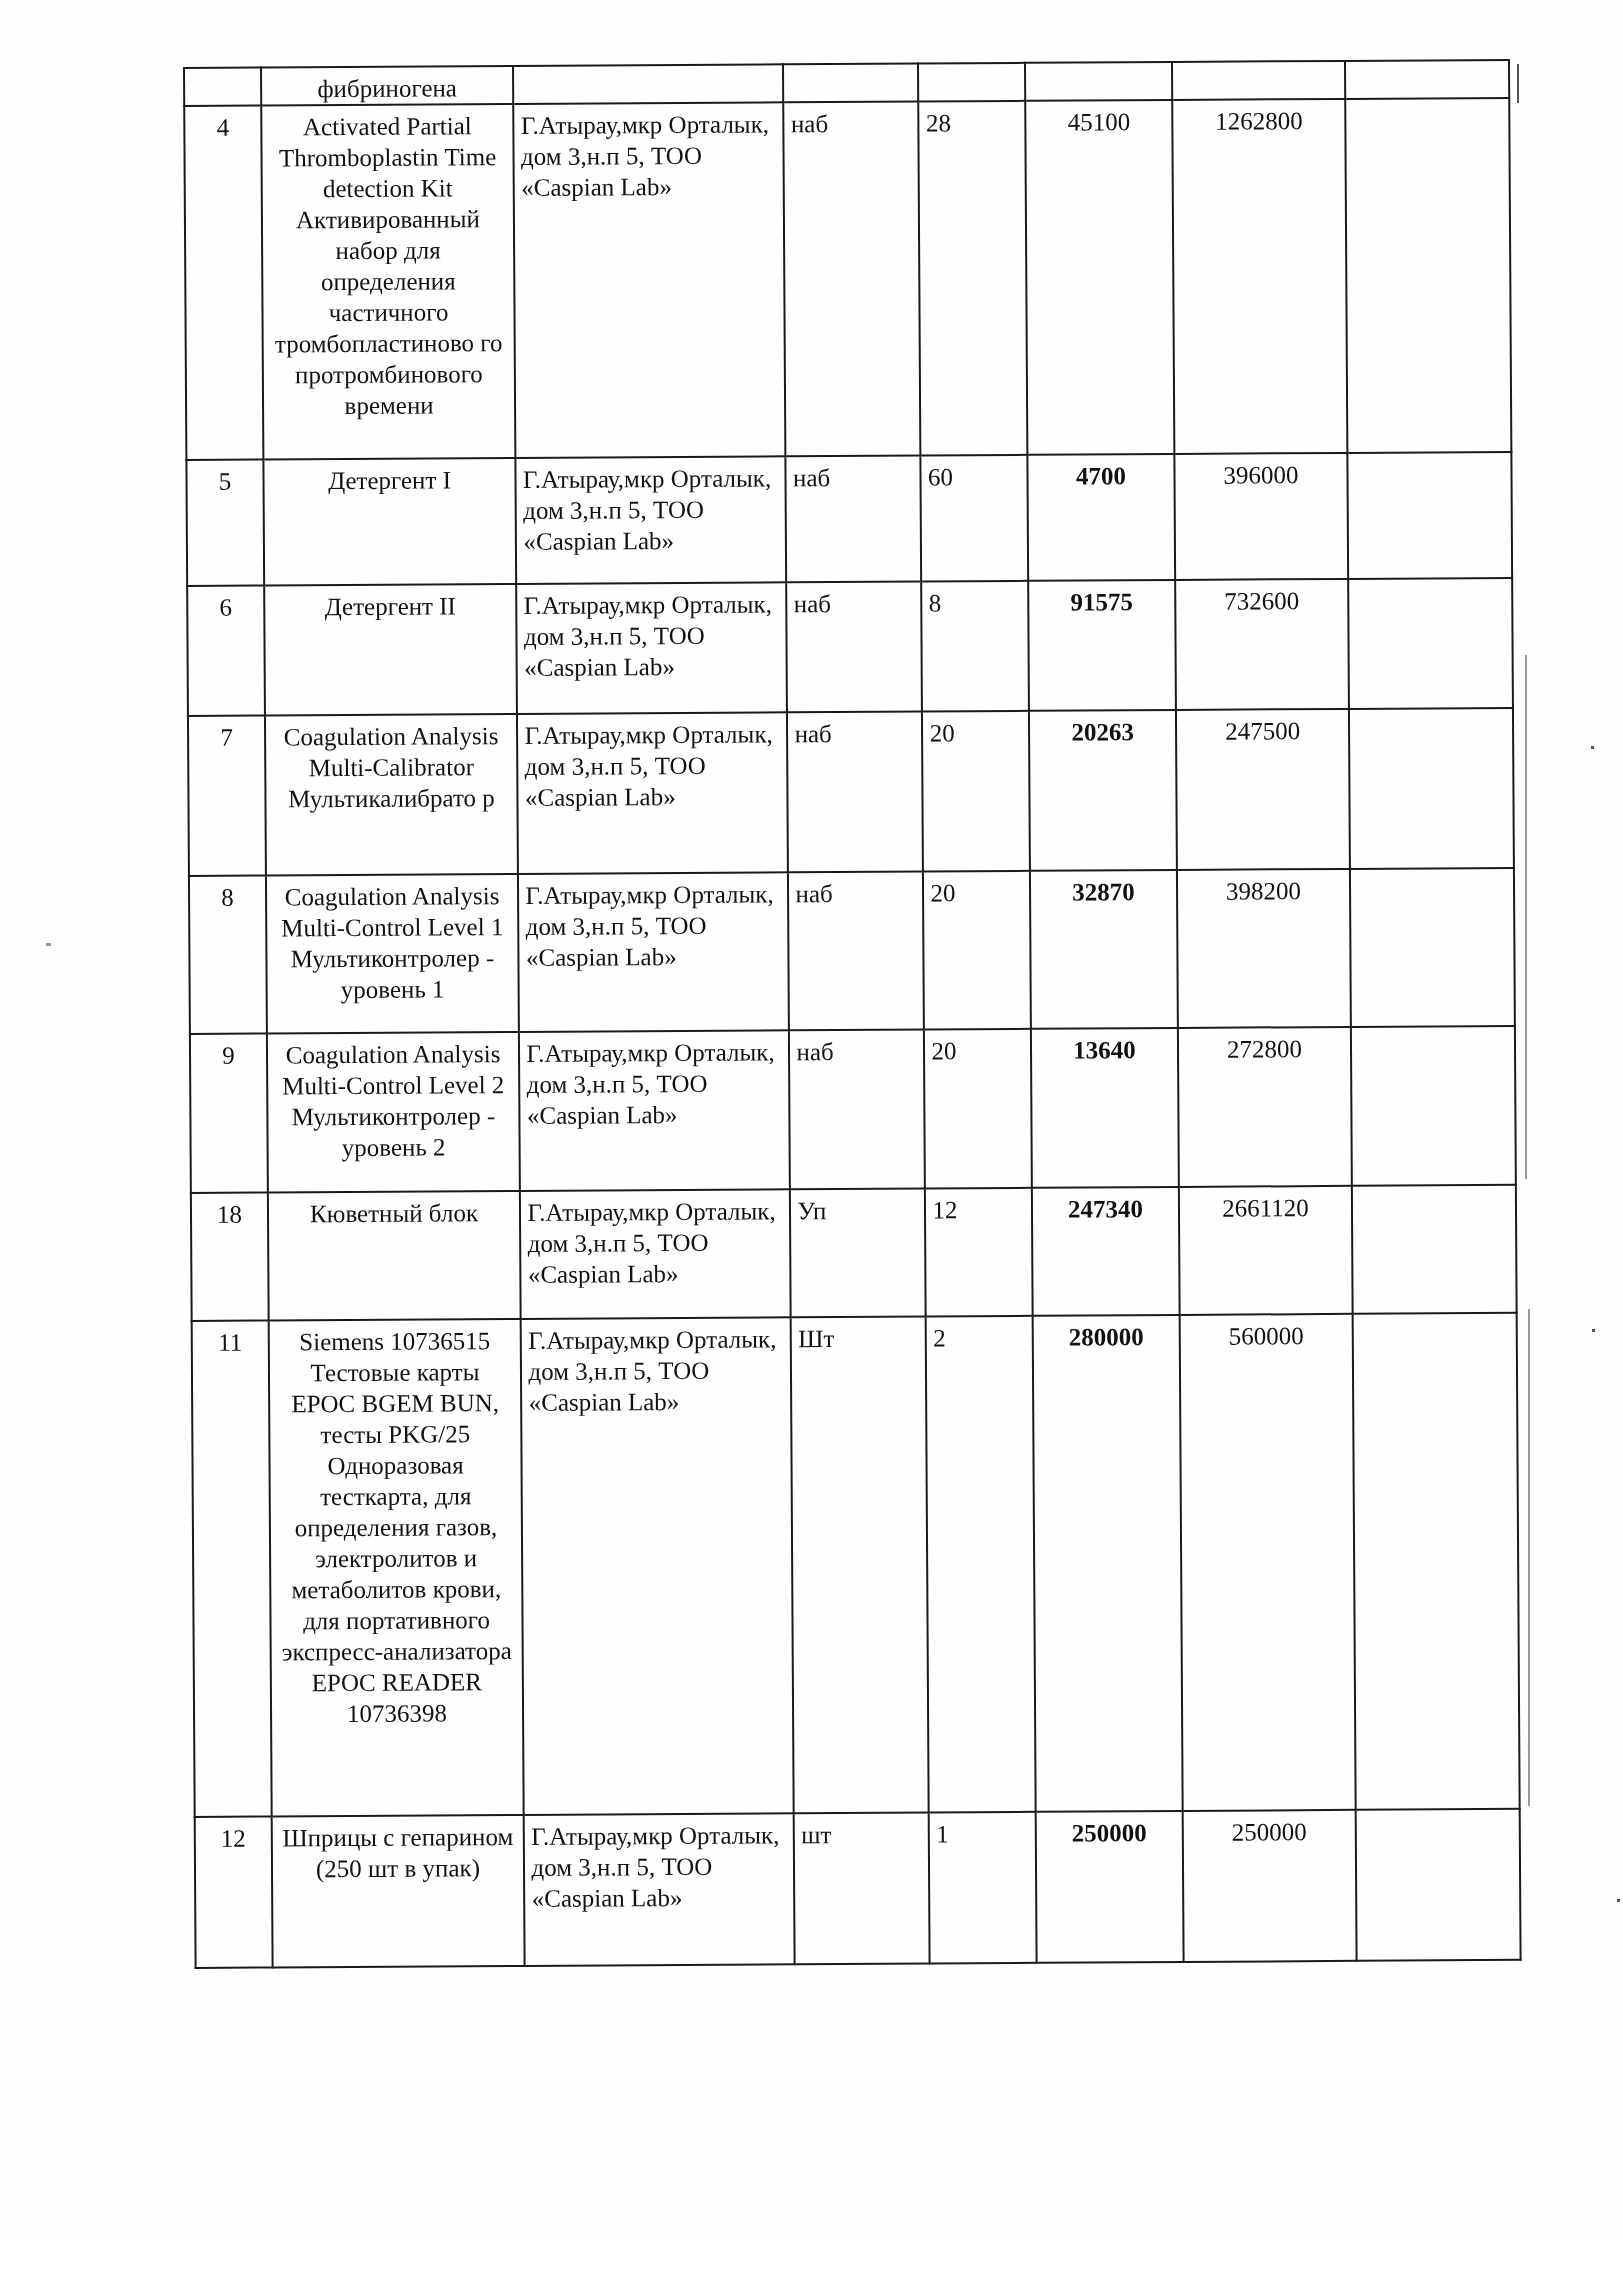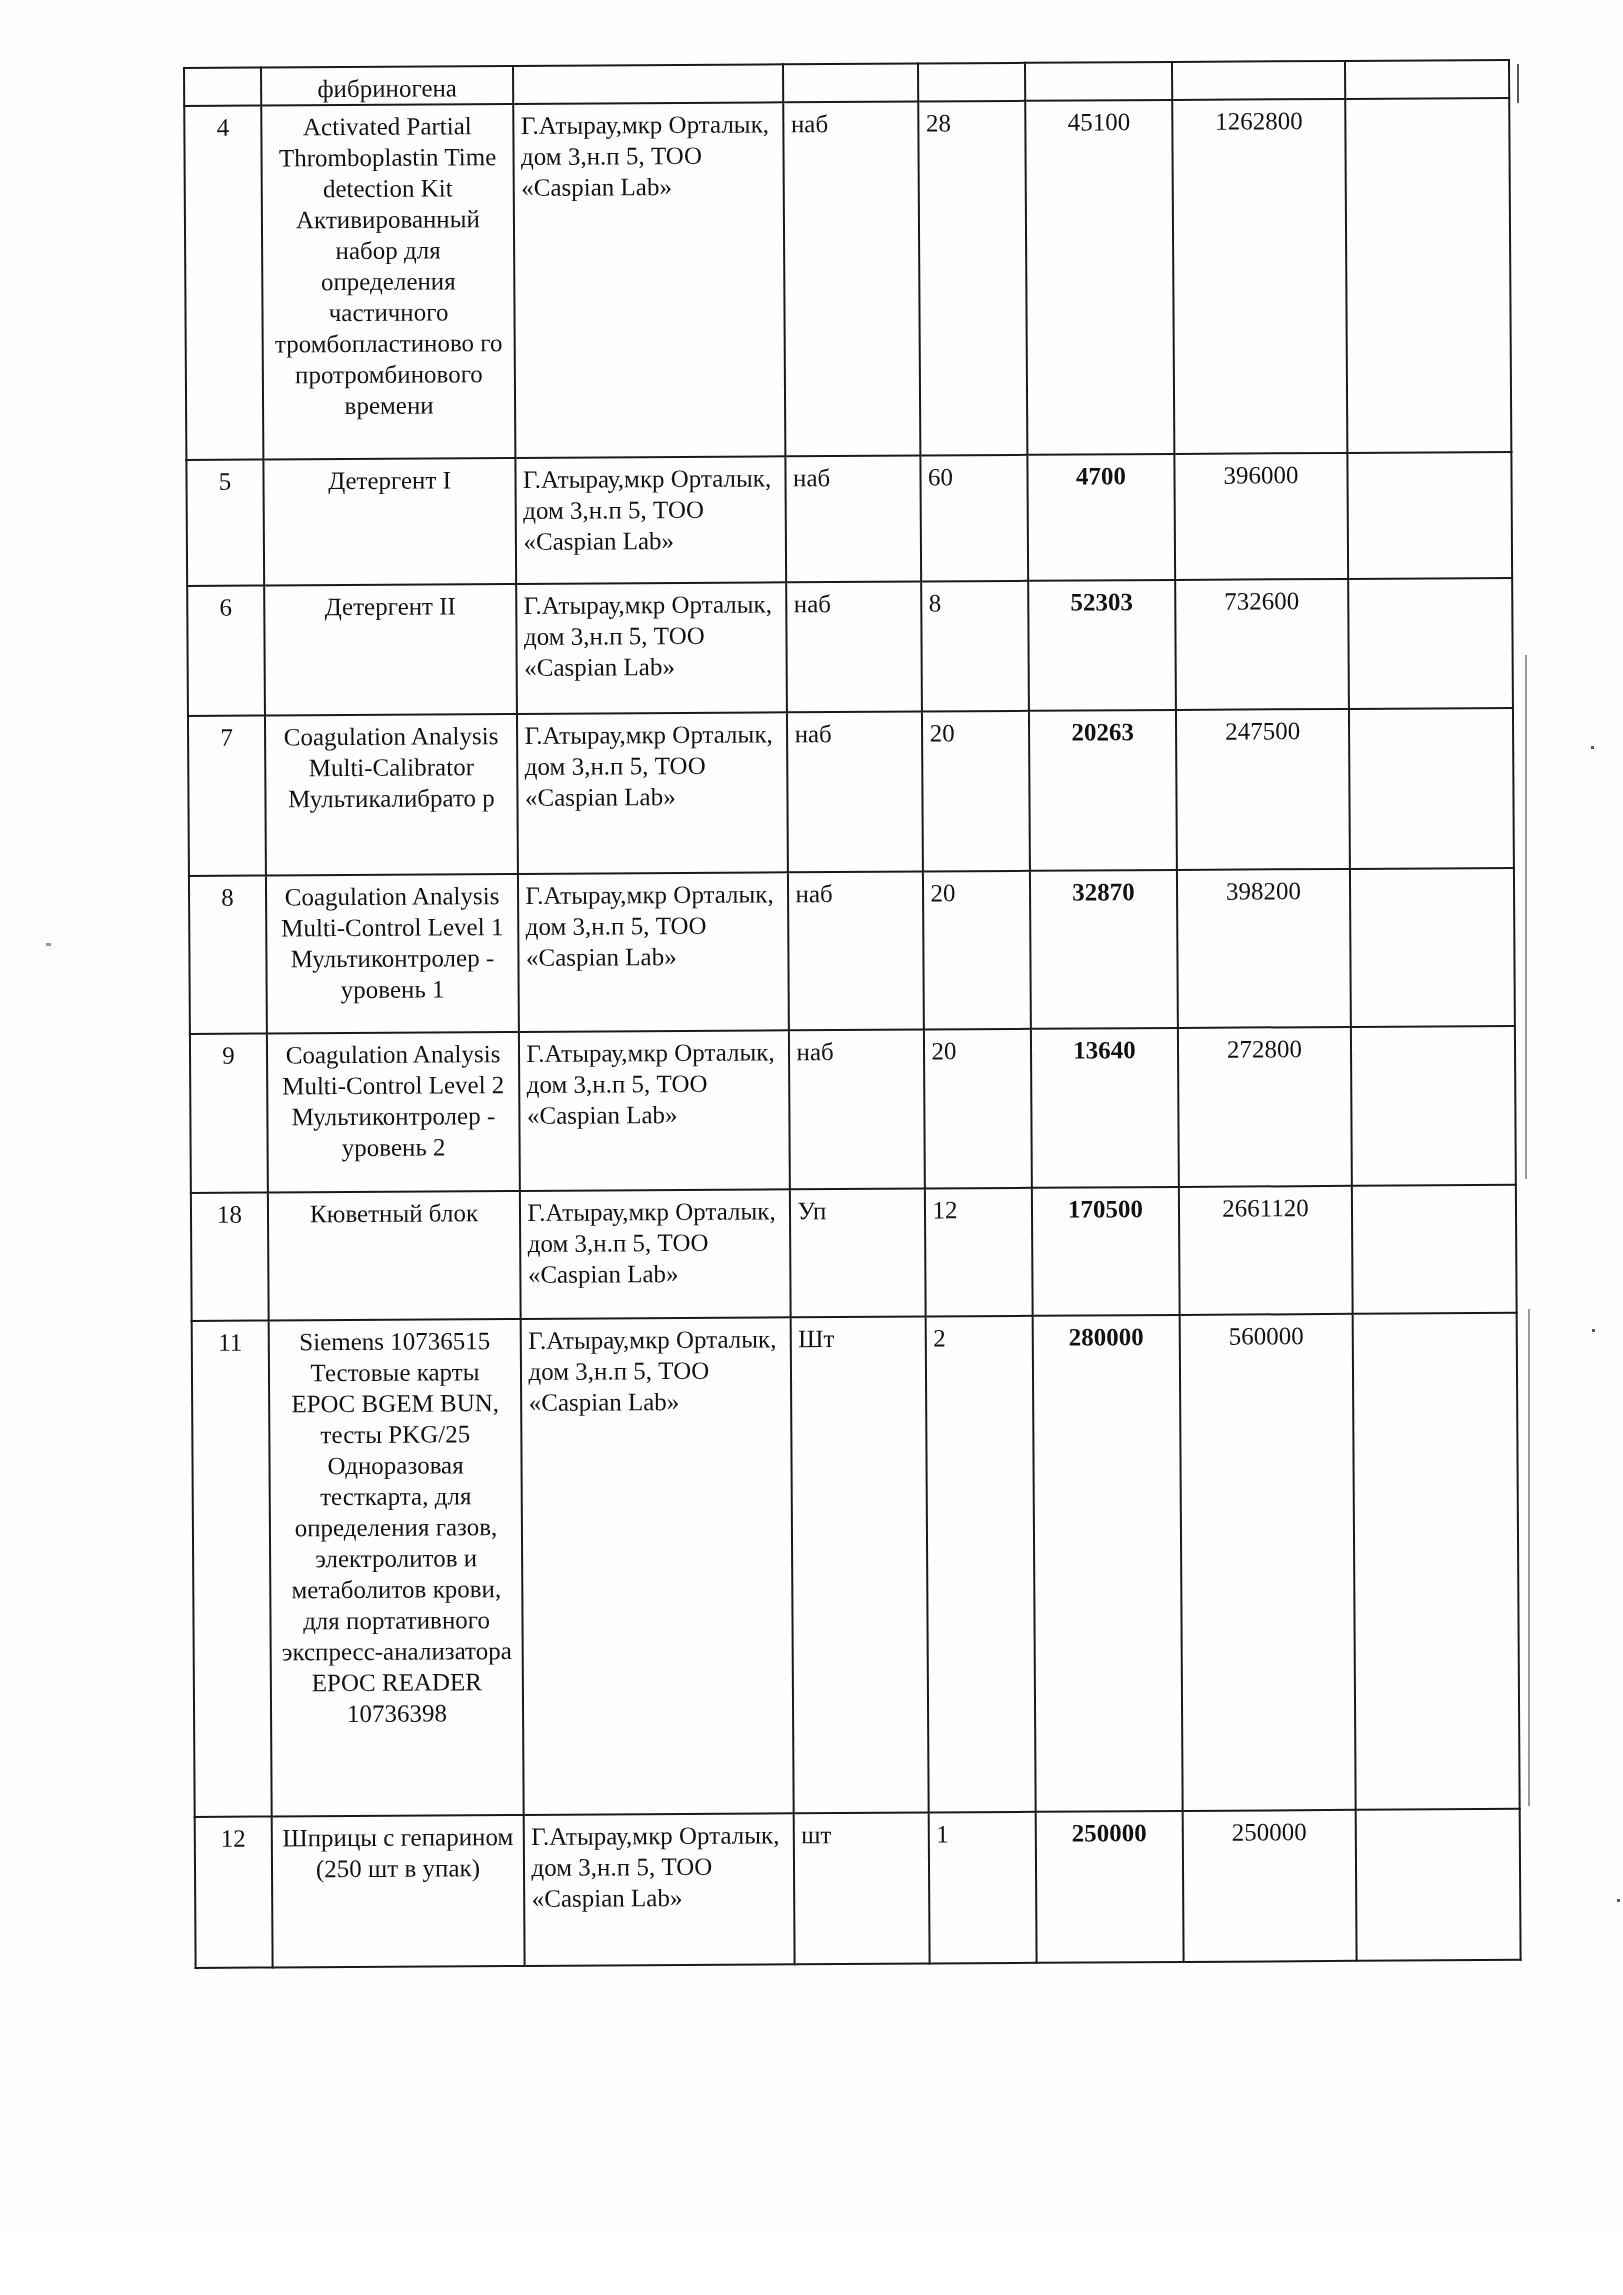--- a/index.html
+++ b/index.html
@@ -74,21 +74,21 @@
         <td class="total">396000</td>
         <td></td>
       </tr>
 
       <tr style="height:130px">
         <td class="num">6</td>
         <td class="name">Детергент II</td>
         <td class="addr">Г.Атырау,мкр Орталык, дом 3,н.п 5, ТОО «Caspian Lab»</td>
         <td class="unit">наб</td>
         <td class="qty">8</td>
-        <td class="price sans bold">52303</td>
+        <td class="price sans bold">91575</td>
         <td class="total">732600</td>
         <td></td>
       </tr>
 
       <tr style="height:160px">
         <td class="num">7</td>
         <td class="name">Coagulation Analysis Multi-Calibrator Мультикалибрато р</td>
         <td class="addr">Г.Атырау,мкр Орталык, дом 3,н.п 5, ТОО «Caspian Lab»</td>
         <td class="unit">наб</td>
         <td class="qty">20</td>
@@ -118,21 +118,21 @@
         <td class="total">272800</td>
         <td></td>
       </tr>
 
       <tr style="height:128px">
         <td class="num">18</td>
         <td class="name">Кюветный блок</td>
         <td class="addr">Г.Атырау,мкр Орталык, дом 3,н.п 5, ТОО «Caspian Lab»</td>
         <td class="unit">Уп</td>
         <td class="qty">12</td>
-        <td class="price sans bold">170500</td>
+        <td class="price sans bold">247340</td>
         <td class="total">2661120</td>
         <td></td>
       </tr>
 
       <tr style="height:496px">
         <td class="num">11</td>
         <td class="name">Siemens 10736515 Тестовые карты EPOC BGEM BUN, тесты PKG/25 Одноразовая тесткарта, для определения газов, электролитов и метаболитов крови, для портативного экспресс-анализатора EPOC READER 10736398</td>
         <td class="addr">Г.Атырау,мкр Орталык, дом 3,н.п 5, ТОО «Caspian Lab»</td>
         <td class="unit">Шт</td>
         <td class="qty">2</td>

